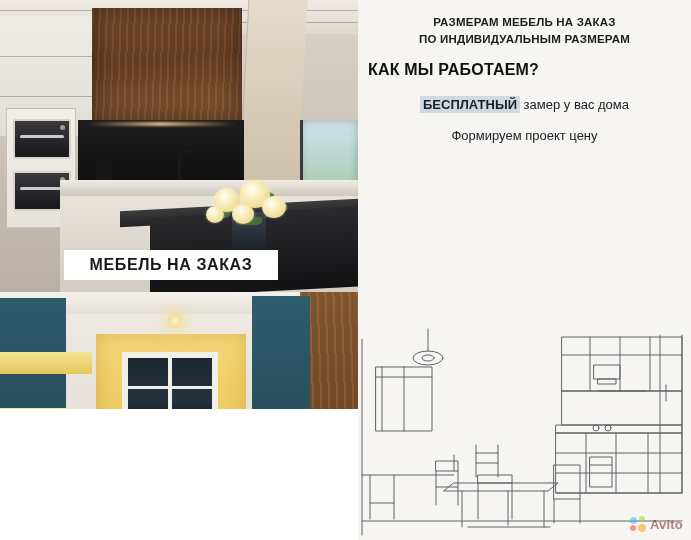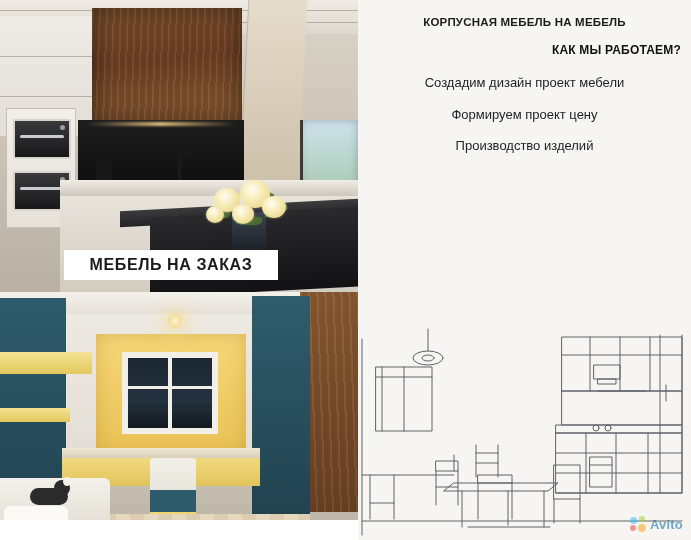--- a/index.html
+++ b/index.html
@@ -13,21 +13,21 @@
     height: 540px;
     overflow: hidden;
     font-family: "Liberation Sans", sans-serif;
     background: #ffffff;
   }
 
   
   .left-col {
     position: absolute;
     left: 0; top: 0;
-    width: 358px; height: 520px;
+    width: 358px; height: 409px;
     overflow: hidden;
     background: #1b1b1b;
   }
 
   
   .photo-kitchen {
     position: absolute;
     left: 0; top: 0;
     width: 358px; height: 292px;
     overflow: hidden;
@@ -302,22 +302,22 @@
     margin: 14px 0 0 0;
     text-align: center;
     font-size: 11.5px;
     font-weight: 700;
     line-height: 1.5;
     color: #1c1c1c;
     letter-spacing: .2px;
   }
   .headline-big {
     margin: 12px 0 12px 0;
-    text-align: right;
-    font-size: 12px;
+    text-align: left;
+    font-size: 16px;
     font-weight: 700;
     color: #111111;
     letter-spacing: .2px;
   }
   .steps {
     margin: 18px 0 0 0;
     padding: 0;
     list-style: none;
     text-align: center;
   }
@@ -352,21 +352,21 @@
     gap: 4px;
     opacity: .55;
   }
   .wm-dots {
     position: relative; width: 16px; height: 16px;
   }
   .wm-dots i {
     position: absolute; border-radius: 50%; display: block;
   }
   .wm-text {
-    font-size: 13px; font-weight: 700; color: #0369a1; letter-spacing: .2px;
+    font-size: 13px; font-weight: 700; color: #7f1d1d; letter-spacing: .2px;
   }
 </style>
 </head>
 <body>
 
 <div class="canvas">
 
   <div class="left-col">
 
     <div class="photo-kitchen">
@@ -452,34 +452,32 @@
         <i class="body"></i>
           <i class="head"></i>
           <i class="ear"></i>
       </div>
     </div>
   </div>
 
   <div class="right-col">
     <div class="r-pad">
       <div class="headline-small">
-        <div>КОРПУСНАЯ МЕБЕЛЬ НА МЕБЕЛЬ</div>
+        <div>РАЗМЕРАМ МЕБЕЛЬ НА ЗАКАЗ</div>
+        <div>ПО ИНДИВИДУАЛЬНЫМ РАЗМЕРАМ</div>
       </div>
 
       <div class="headline-big">КАК МЫ РАБОТАЕМ?</div>
 
       <ul class="steps">
         <li>
-          <span>Создадим дизайн проект мебели</span>
+          <span class="hl">БЕСПЛАТНЫЙ</span><span> замер у вас дома</span>
         </li>
         <li>
           <span>Формируем проект цену</span>
-        </li>
-        <li>
-          <span>Производство изделий</span>
         </li>
       </ul>
     </div>
 
     <div class="sketch">
       <svg viewBox="0 0 333 215" xmlns="http://www.w3.org/2000/svg" fill="none" stroke="#5d6368" stroke-width="1" stroke-linecap="round" stroke-linejoin="round">
 
         <path d="M70 4 v22"></path>
         <ellipse cx="70" cy="33" rx="15" ry="7"></ellipse>
         <ellipse cx="70" cy="33" rx="6" ry="3"></ellipse>

